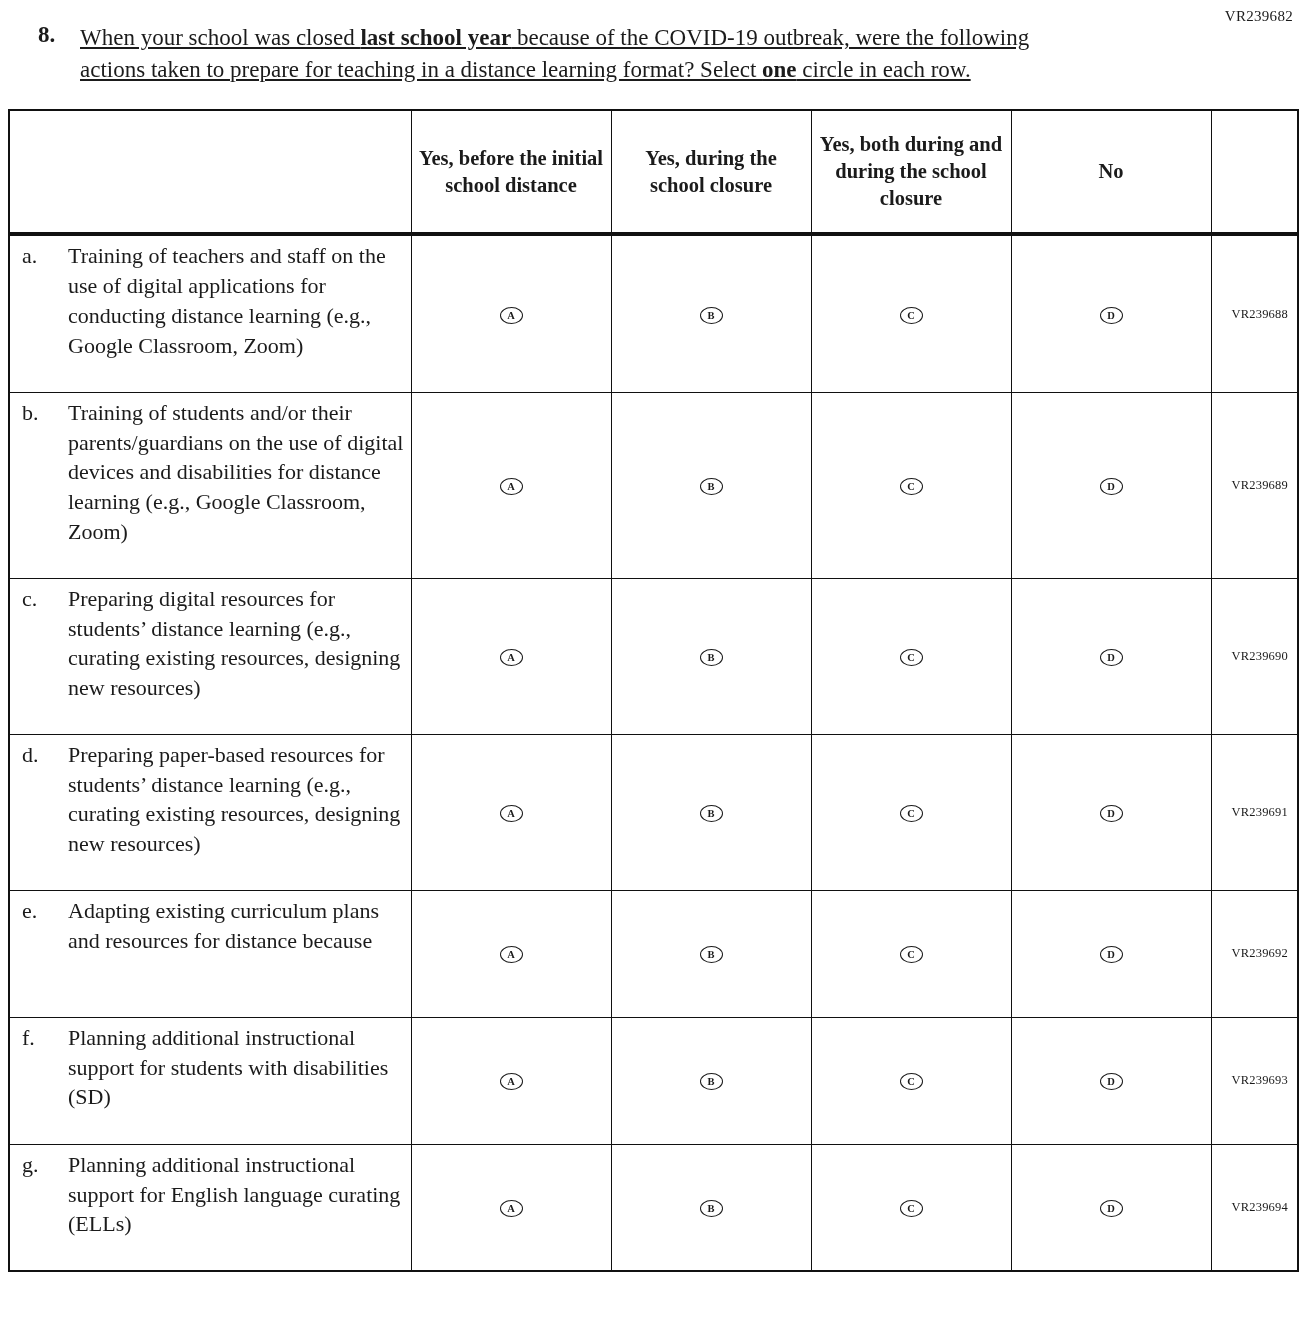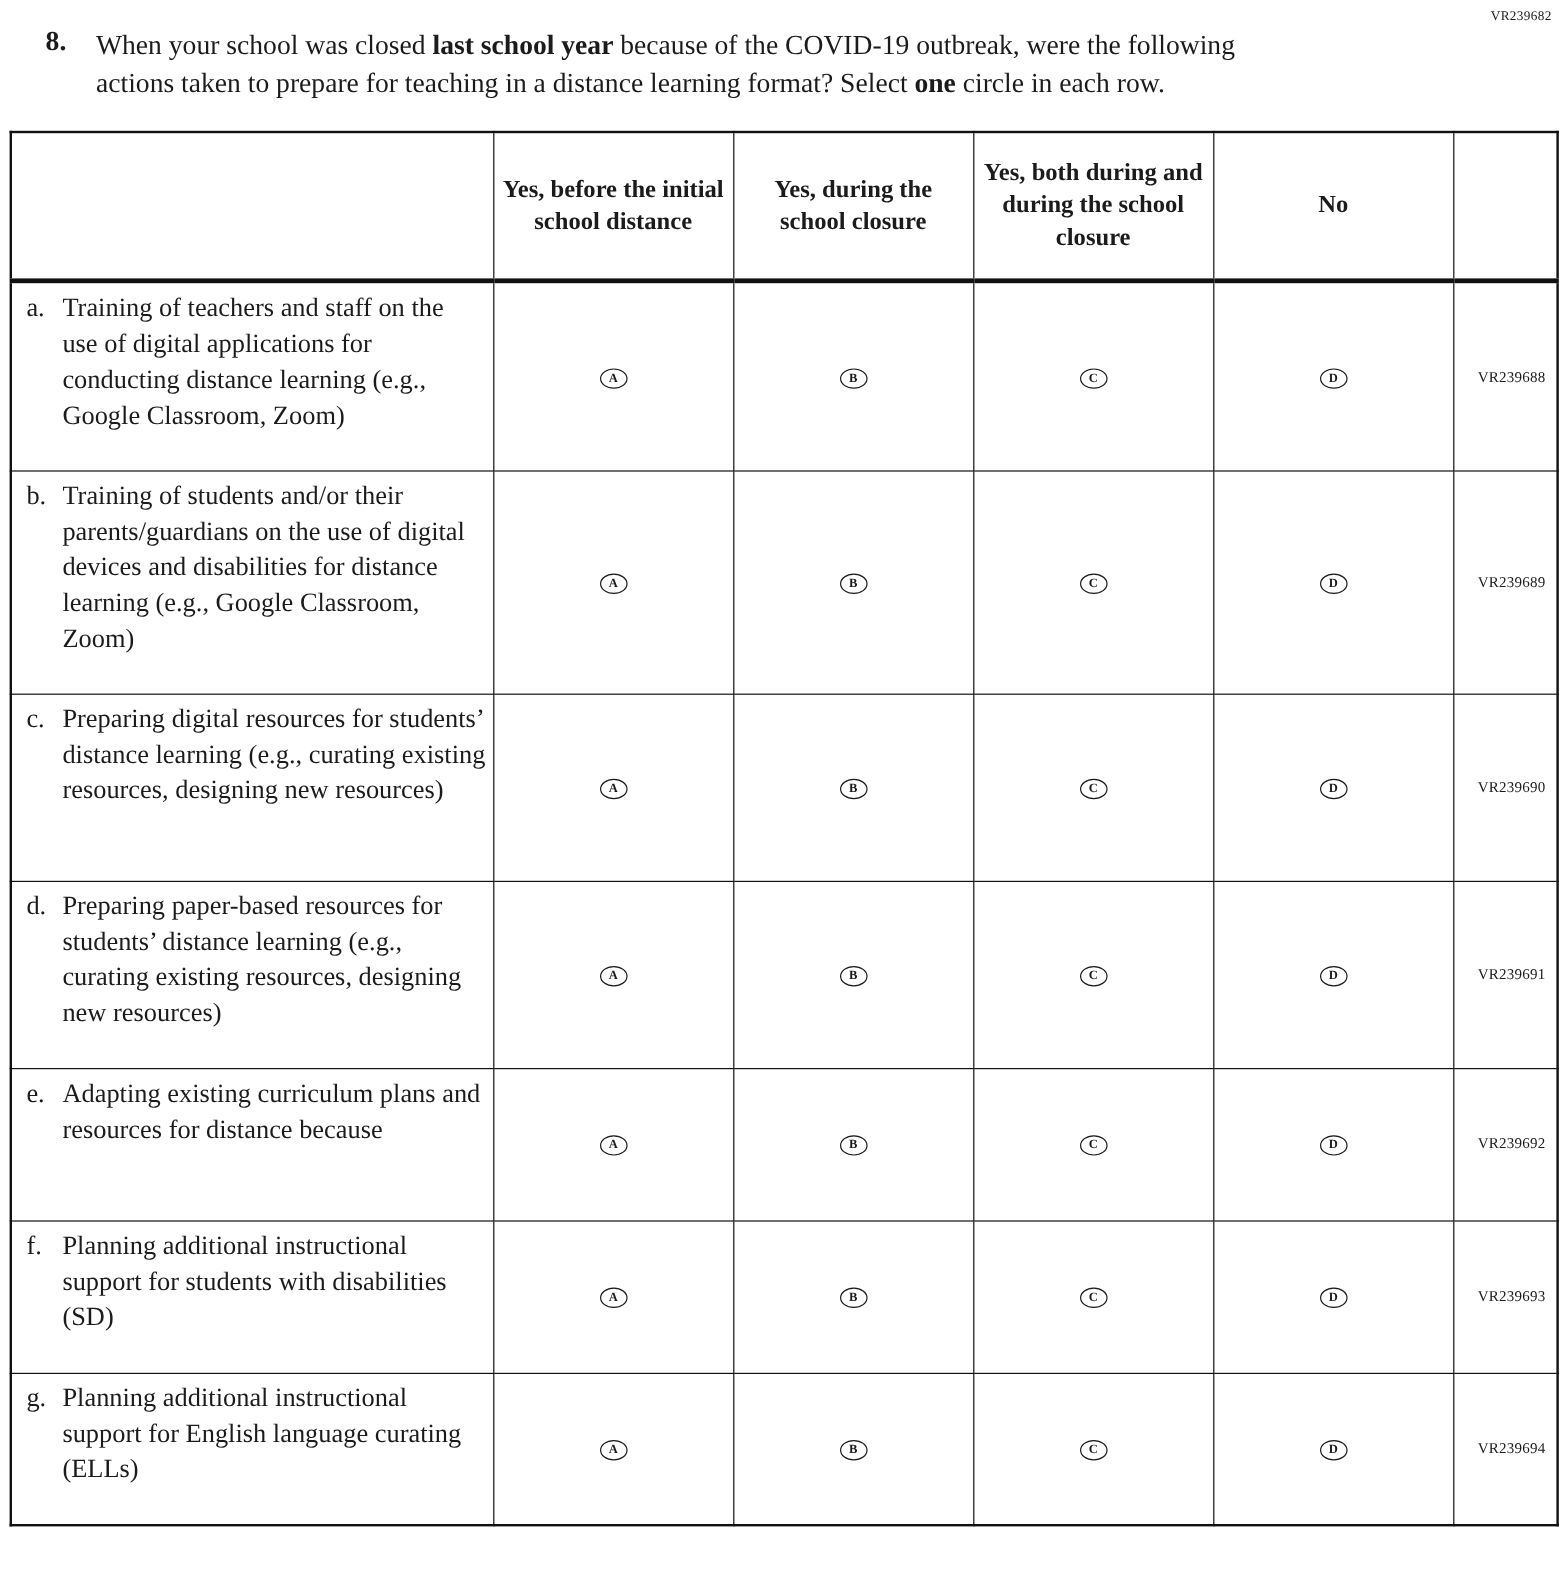--- a/index.html
+++ b/index.html
@@ -11,41 +11,42 @@
   }
   body {
     position: relative;
     height: 1318px;
     padding: 22px 10px 10px 8px;
   }
   .corner-code {
     position: absolute;
     top: 8px;
     right: 14px;
-    font-size: 11px;
+    font-size: 15px;
     letter-spacing: 0.3px;
   }
   .question {
     display: flex;
     align-items: flex-start;
     padding-left: 30px;
     margin-bottom: 24px;
     max-width: 1100px;
   }
   .qnum {
     font-weight: bold;
     font-size: 23px;
     width: 42px;
     flex: 0 0 42px;
   }
   .qtext {
     flex: 1;
     font-size: 23px;
     line-height: 1.38;
     max-width: 1000px;
+    text-decoration: underline;
   }
   .qtext b { font-weight: bold; }
 
   table.grid {
     border-collapse: collapse;
     table-layout: fixed;
     width: 1289px;
   }
   table.grid col.c-label { width: 402px; }
   table.grid col.c-opt   { width: 200px; }
@@ -78,20 +79,21 @@
   .row-prefix {
     flex: 0 0 36px;
     font-size: 22px;
     line-height: 1.35;
     padding-left: 6px;
   }
   .row-text {
     flex: 1;
     font-size: 22px;
     line-height: 1.35;
+    margin-left: 16px;
   }
   td.opt-cell {
     text-align: center;
   }
   .bubble {
     display: inline-flex;
     align-items: center;
     justify-content: center;
     width: 23px;
     height: 17px;

